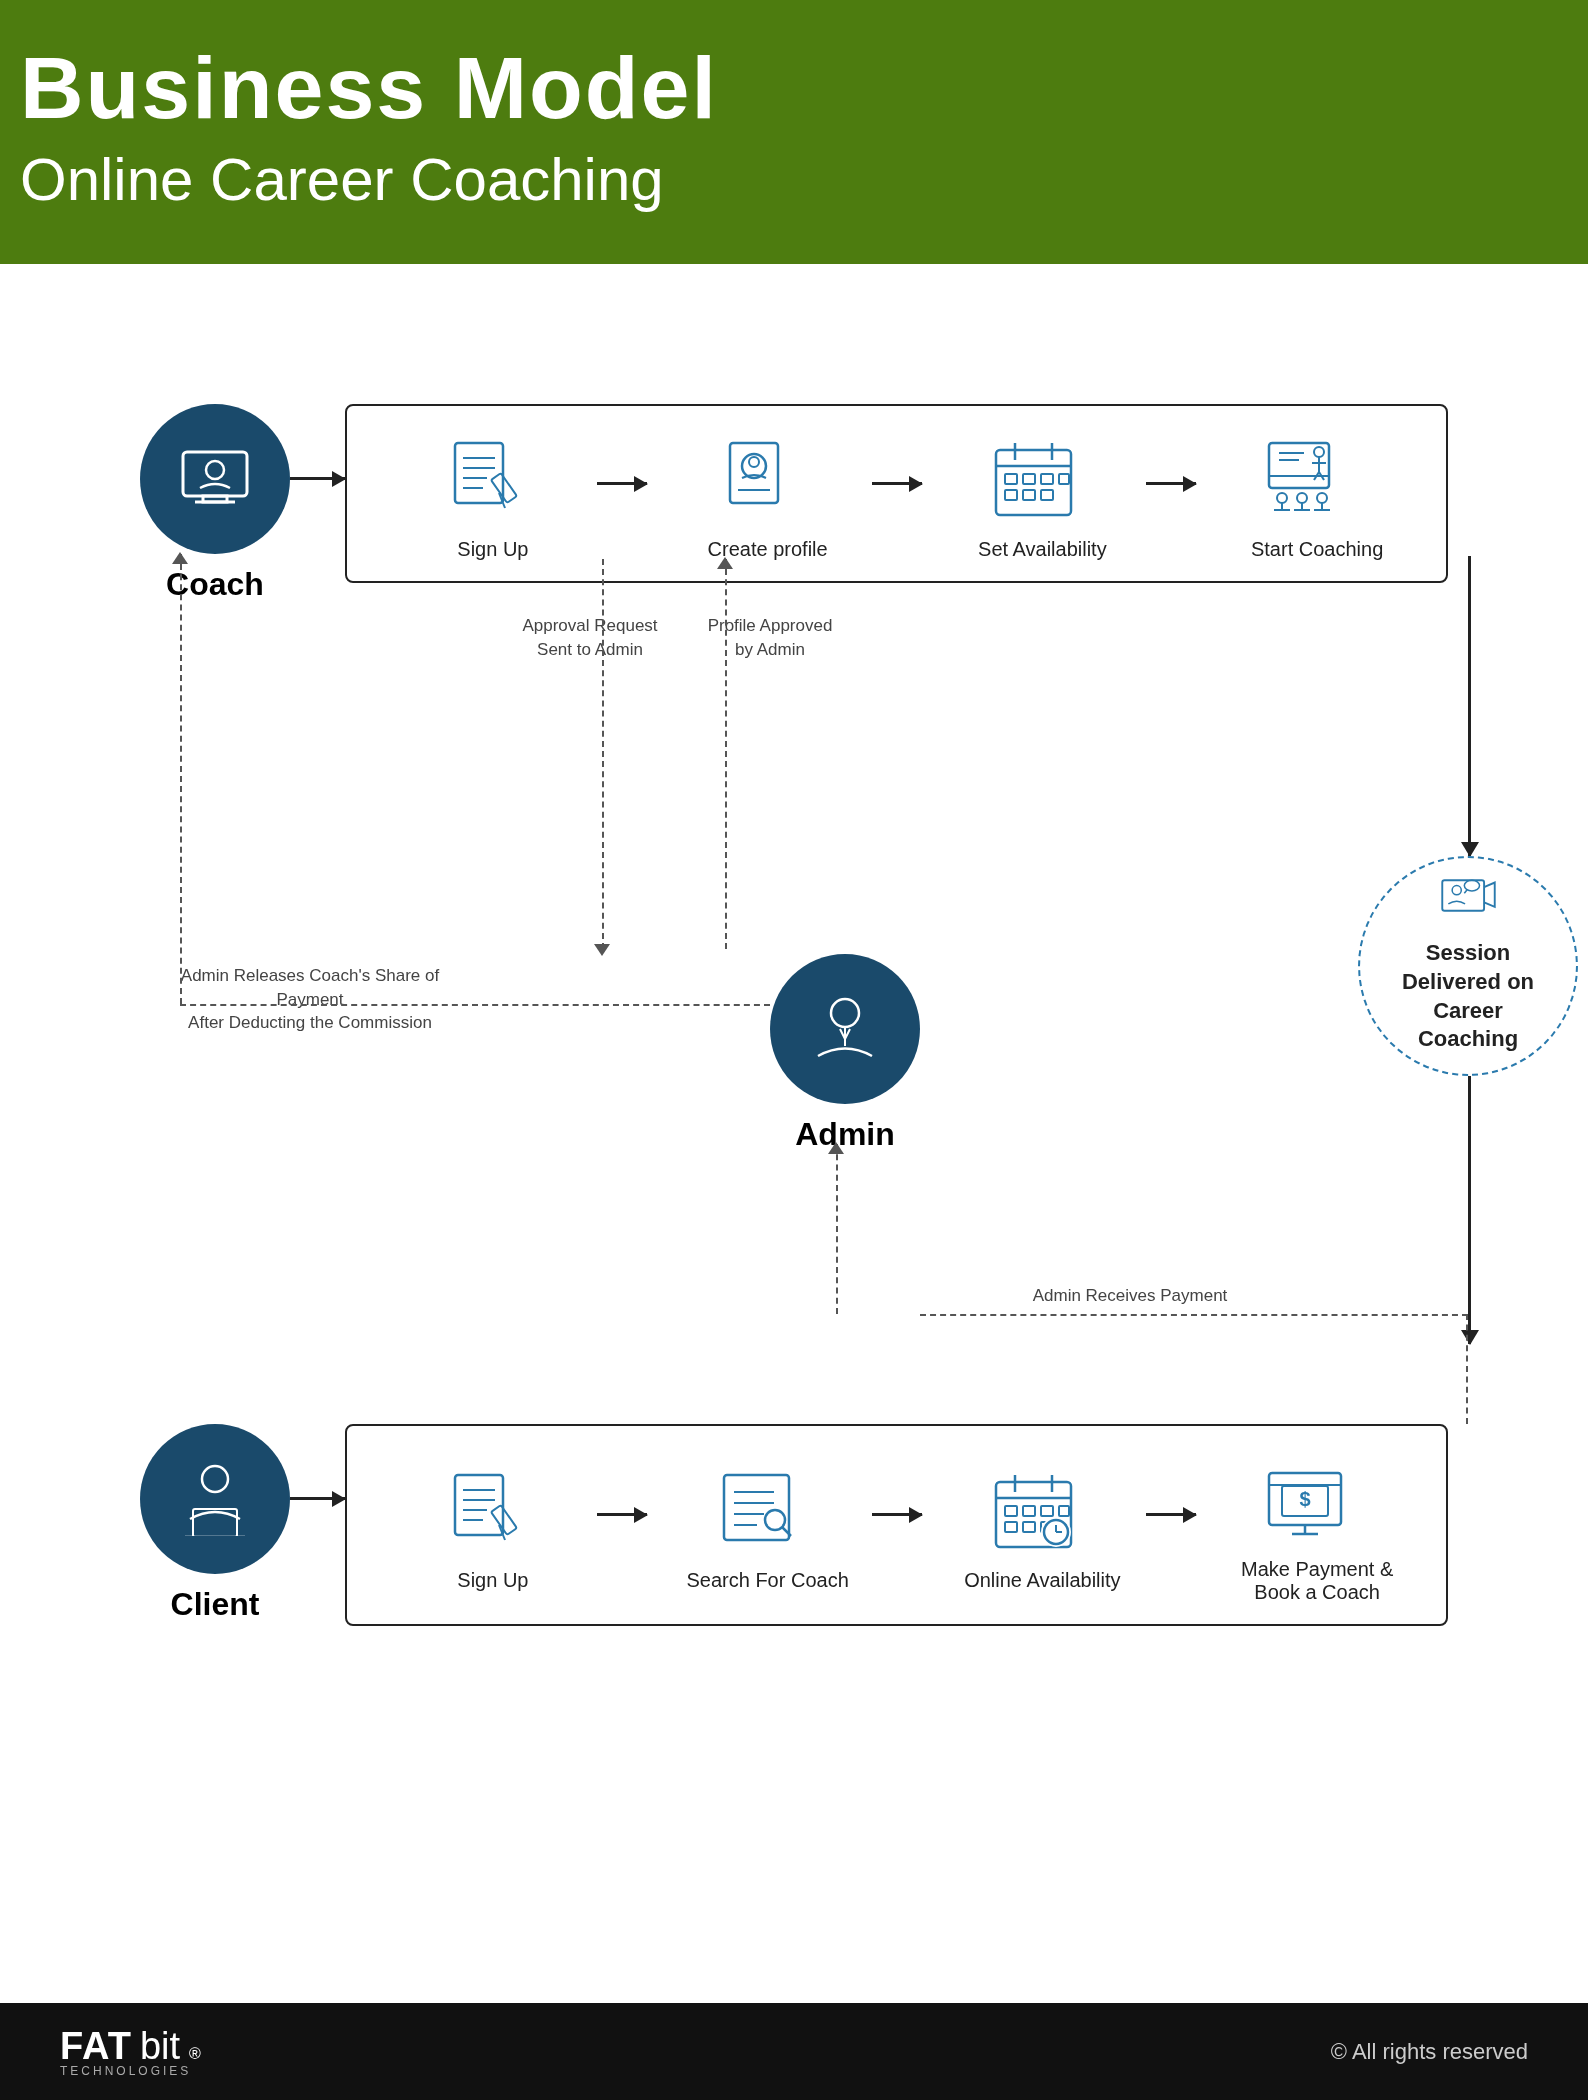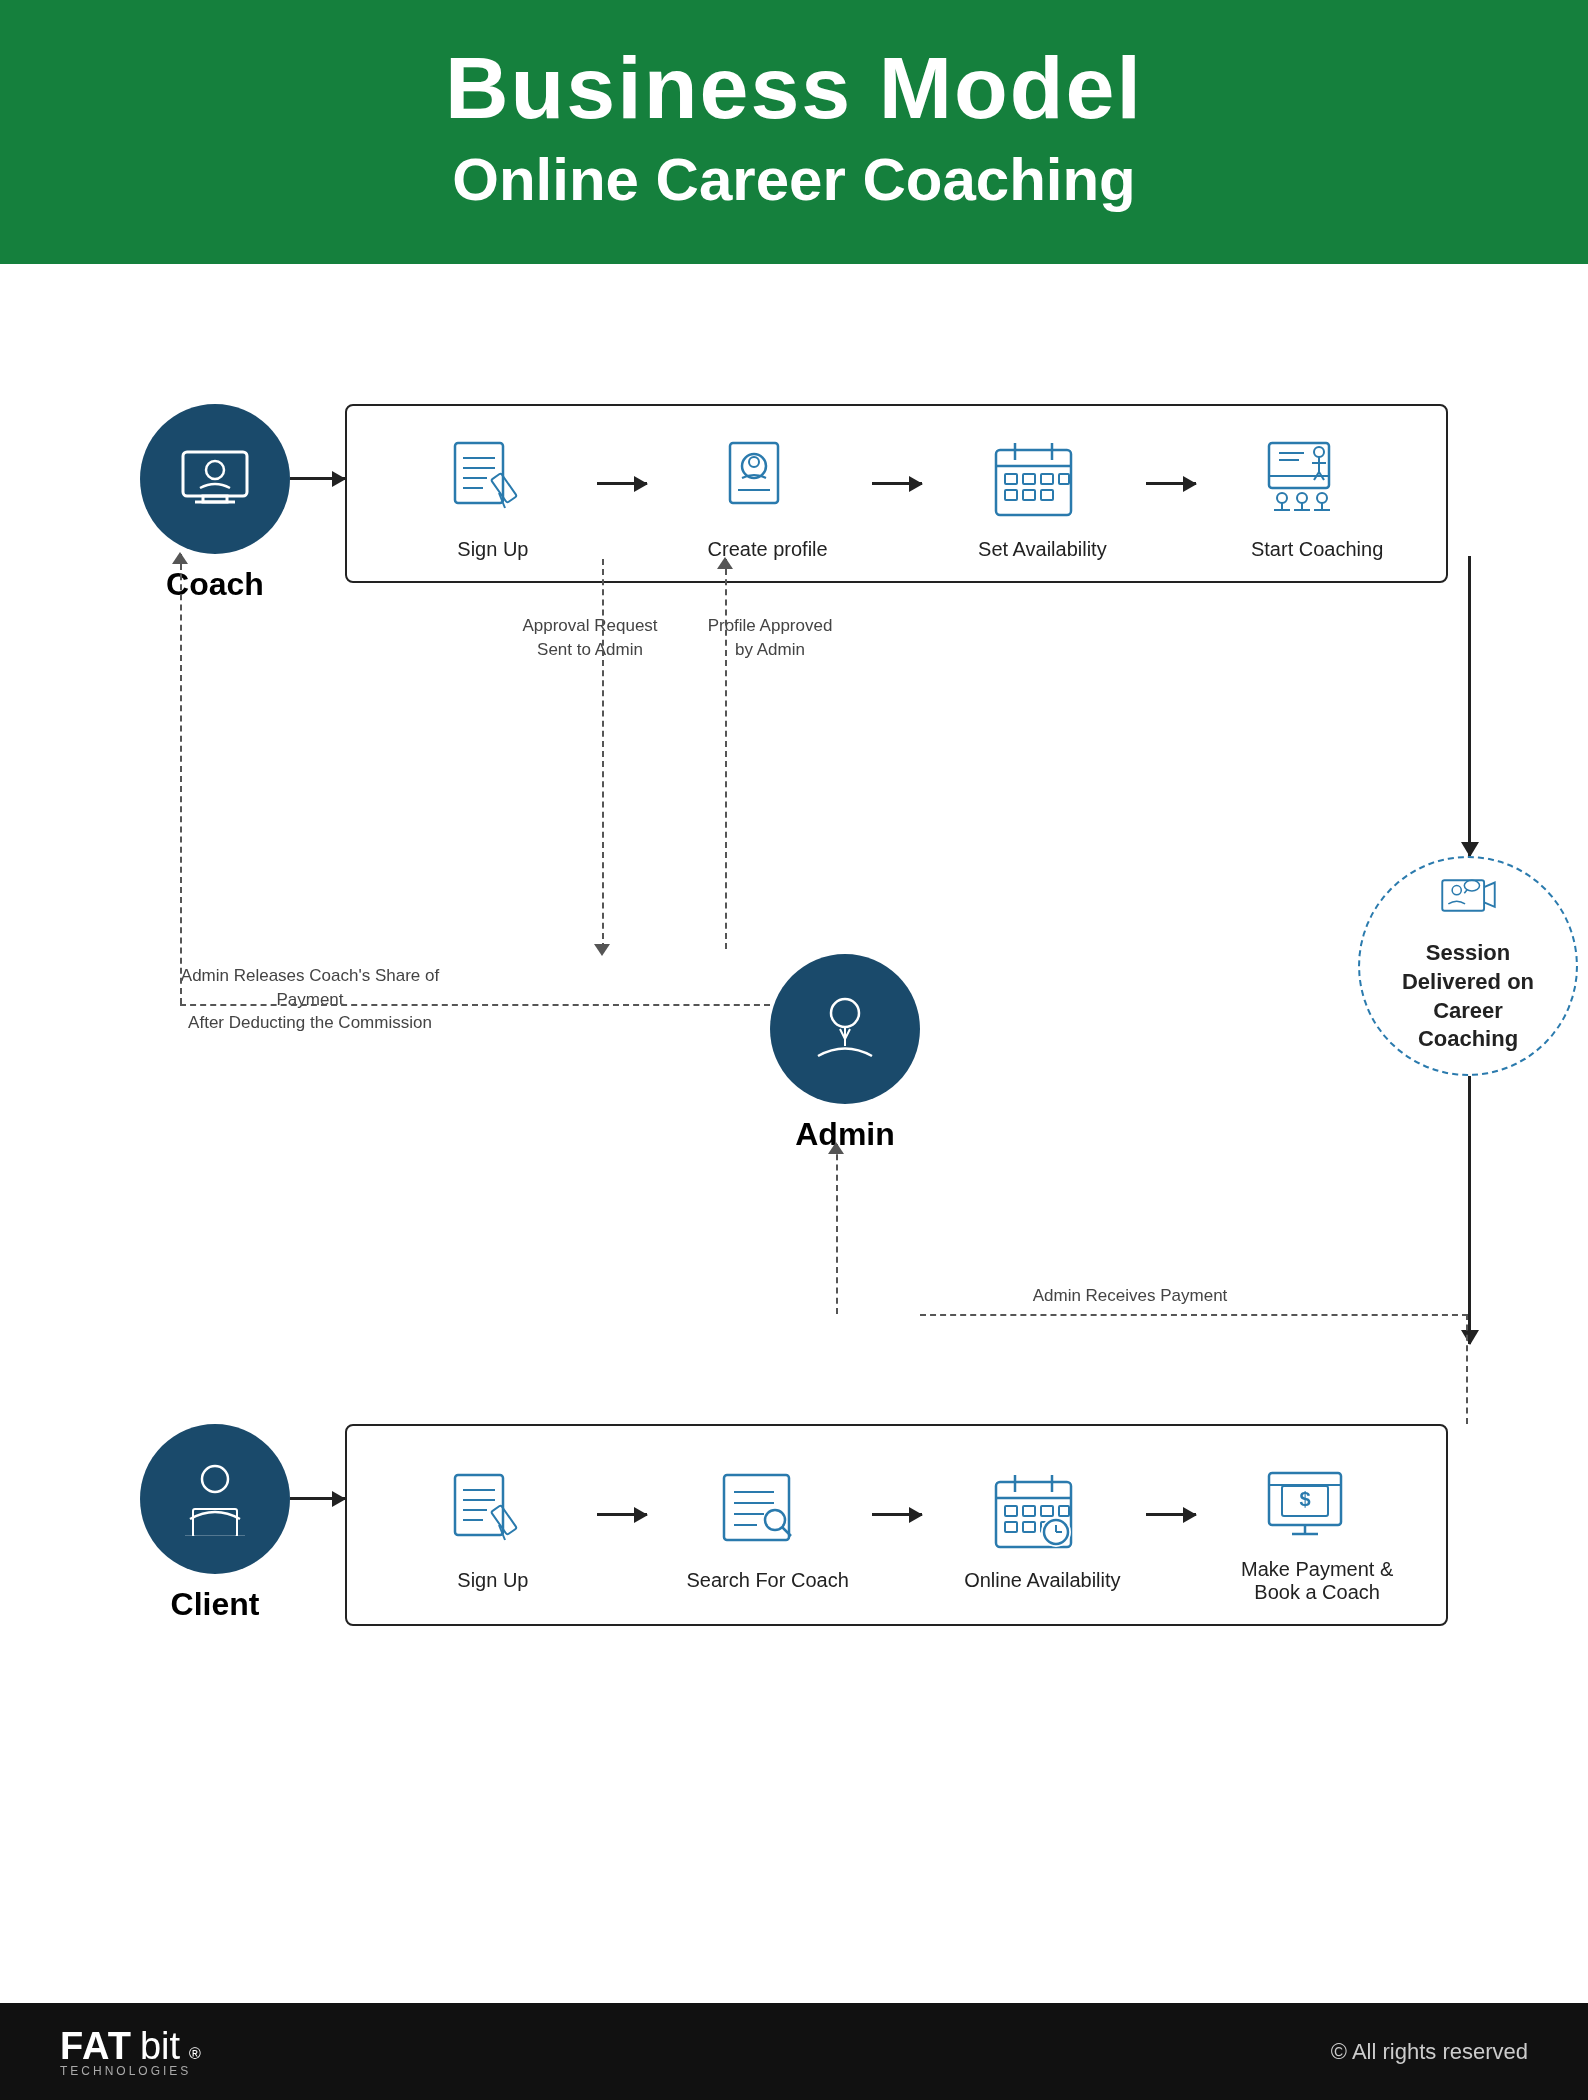--- a/index.html
+++ b/index.html
@@ -6,34 +6,34 @@
     body {
       width: 1588px;
       min-height: 2100px;
       font-family: 'Arial', sans-serif;
       background: #ffffff;
       overflow-x: hidden;
     }
 
     
     .header {
-      background: #15803d;
+      background: #4d7c0f;
       color: white;
-      text-align: center;
+      text-align: left;
       padding: 40px 20px 50px;
     }
     .header-title {
       font-size: 88px;
       font-weight: 900;
       letter-spacing: 2px;
       line-height: 1.1;
     }
     .header-subtitle {
       font-size: 60px;
-      font-weight: 700;
+      font-weight: 400;
       margin-top: 8px;
     }
 
     
     .main {
       background: #ffffff;
       padding: 60px 80px 60px;
       position: relative;
     }
 

